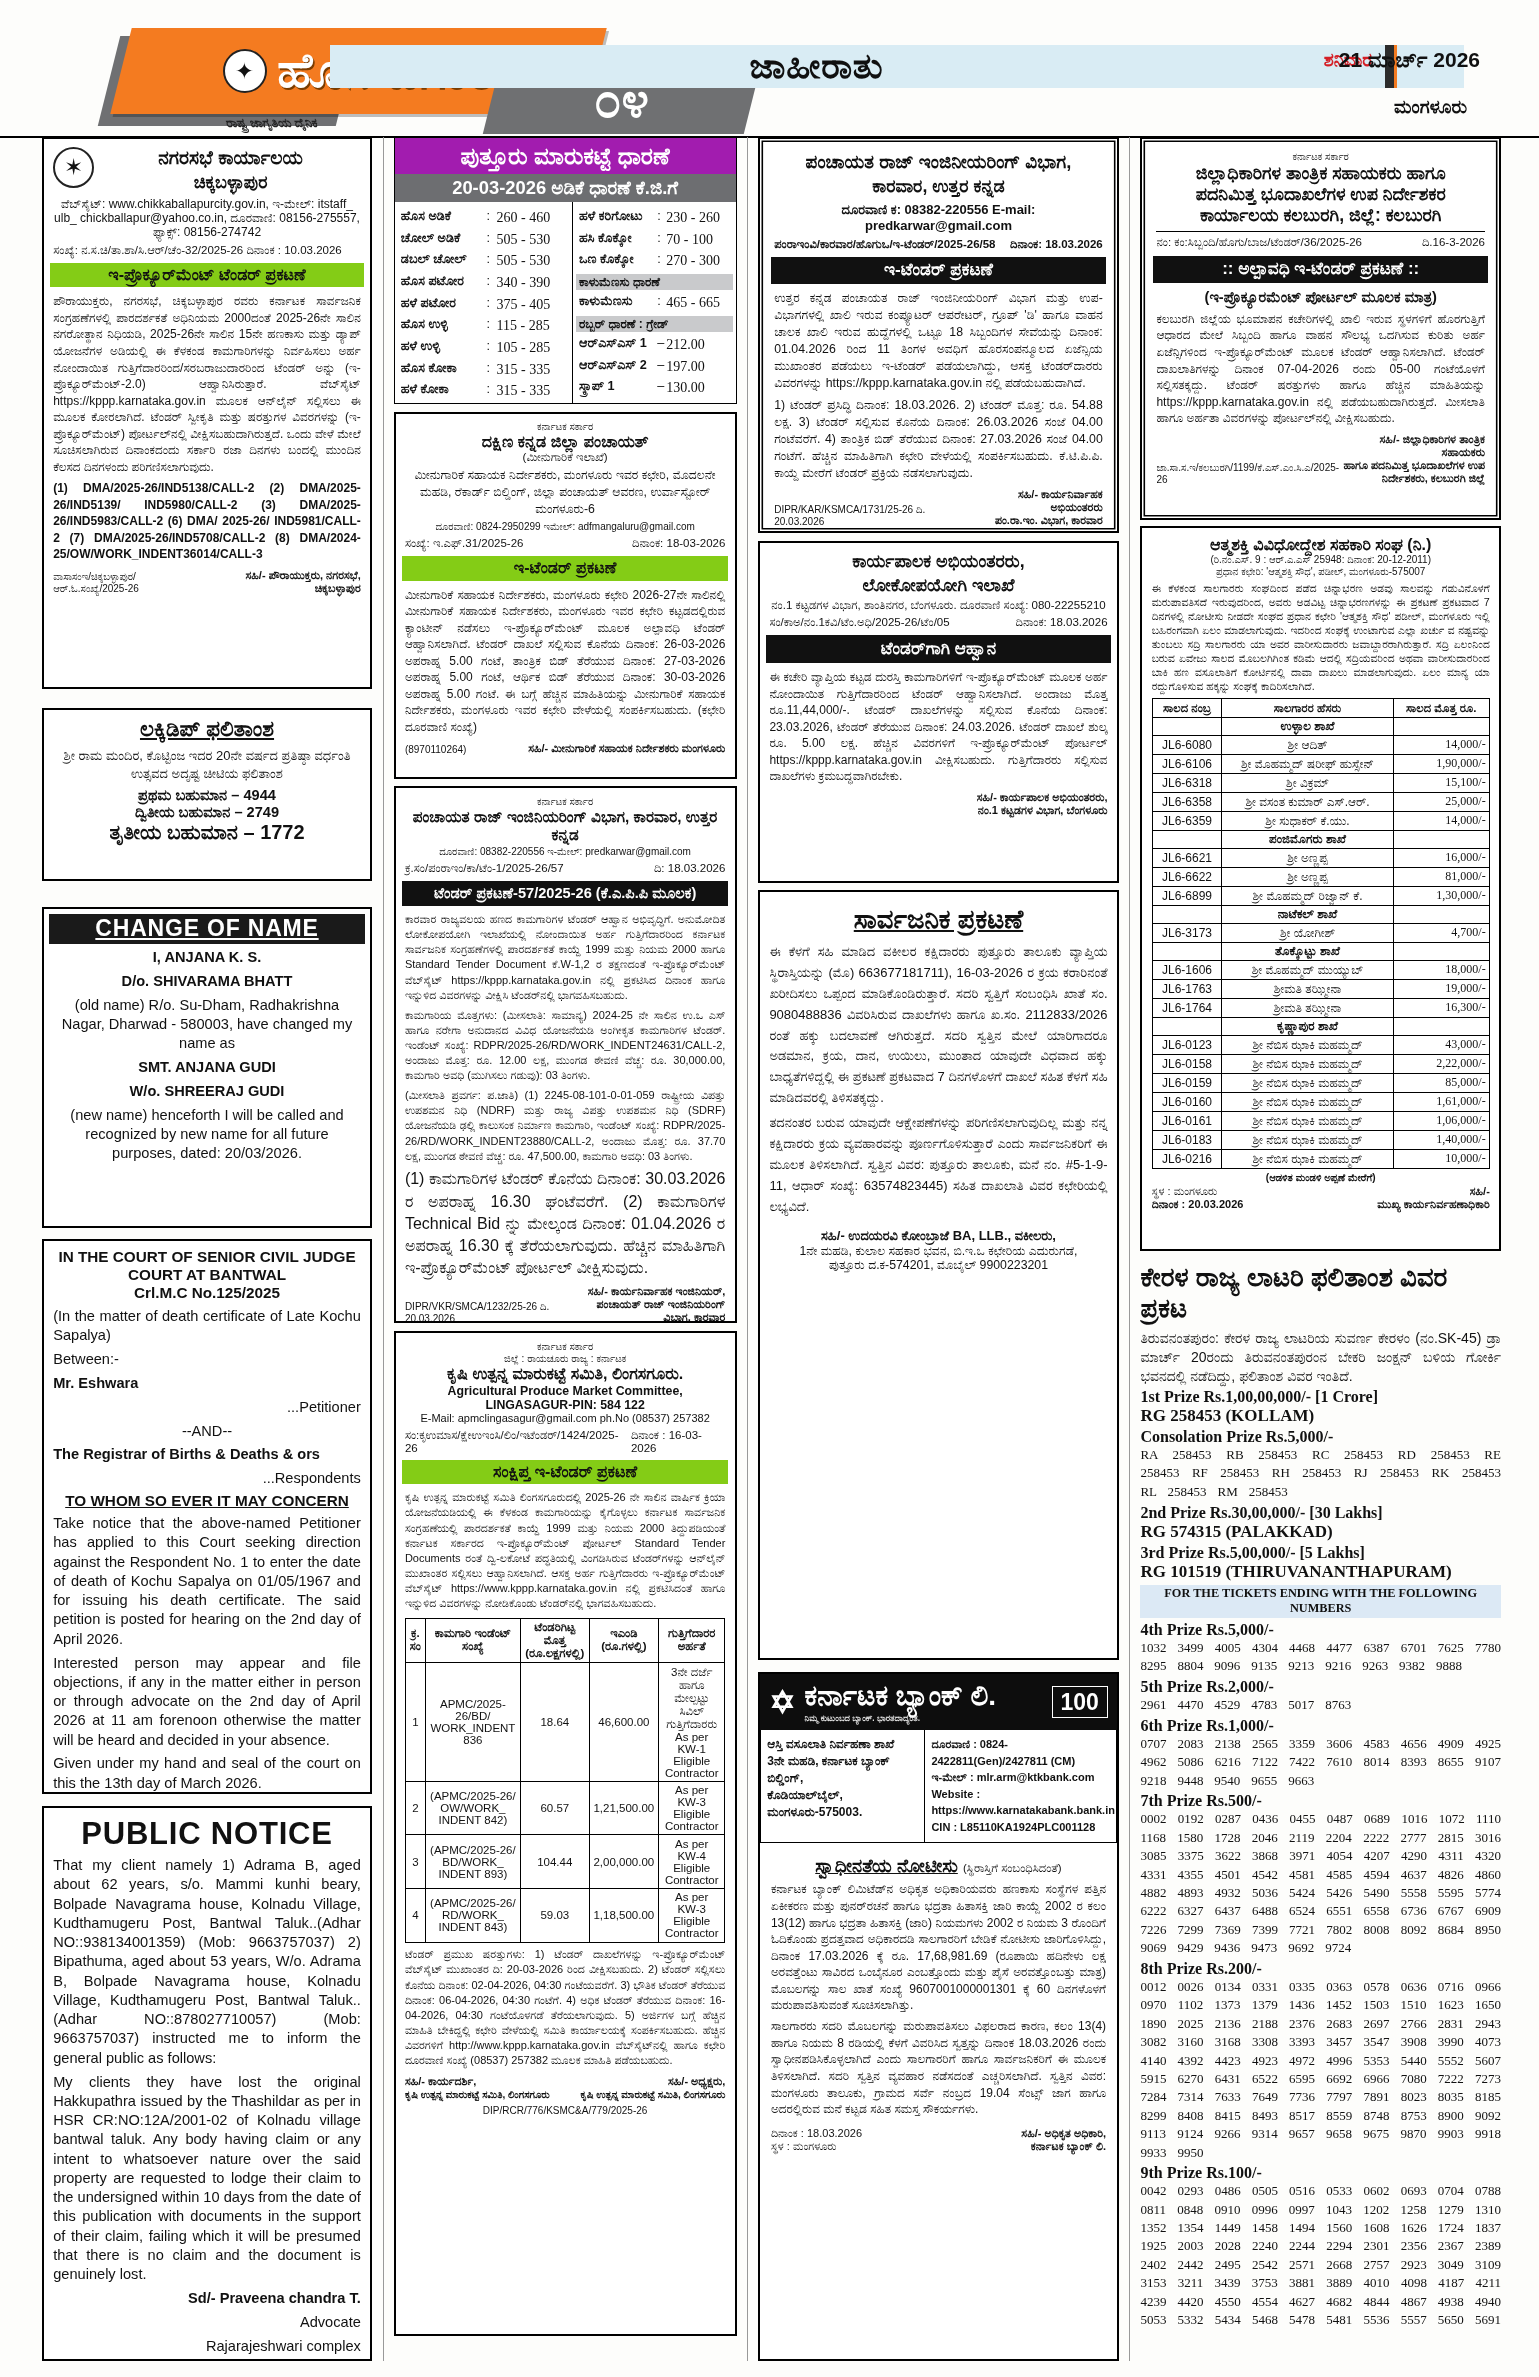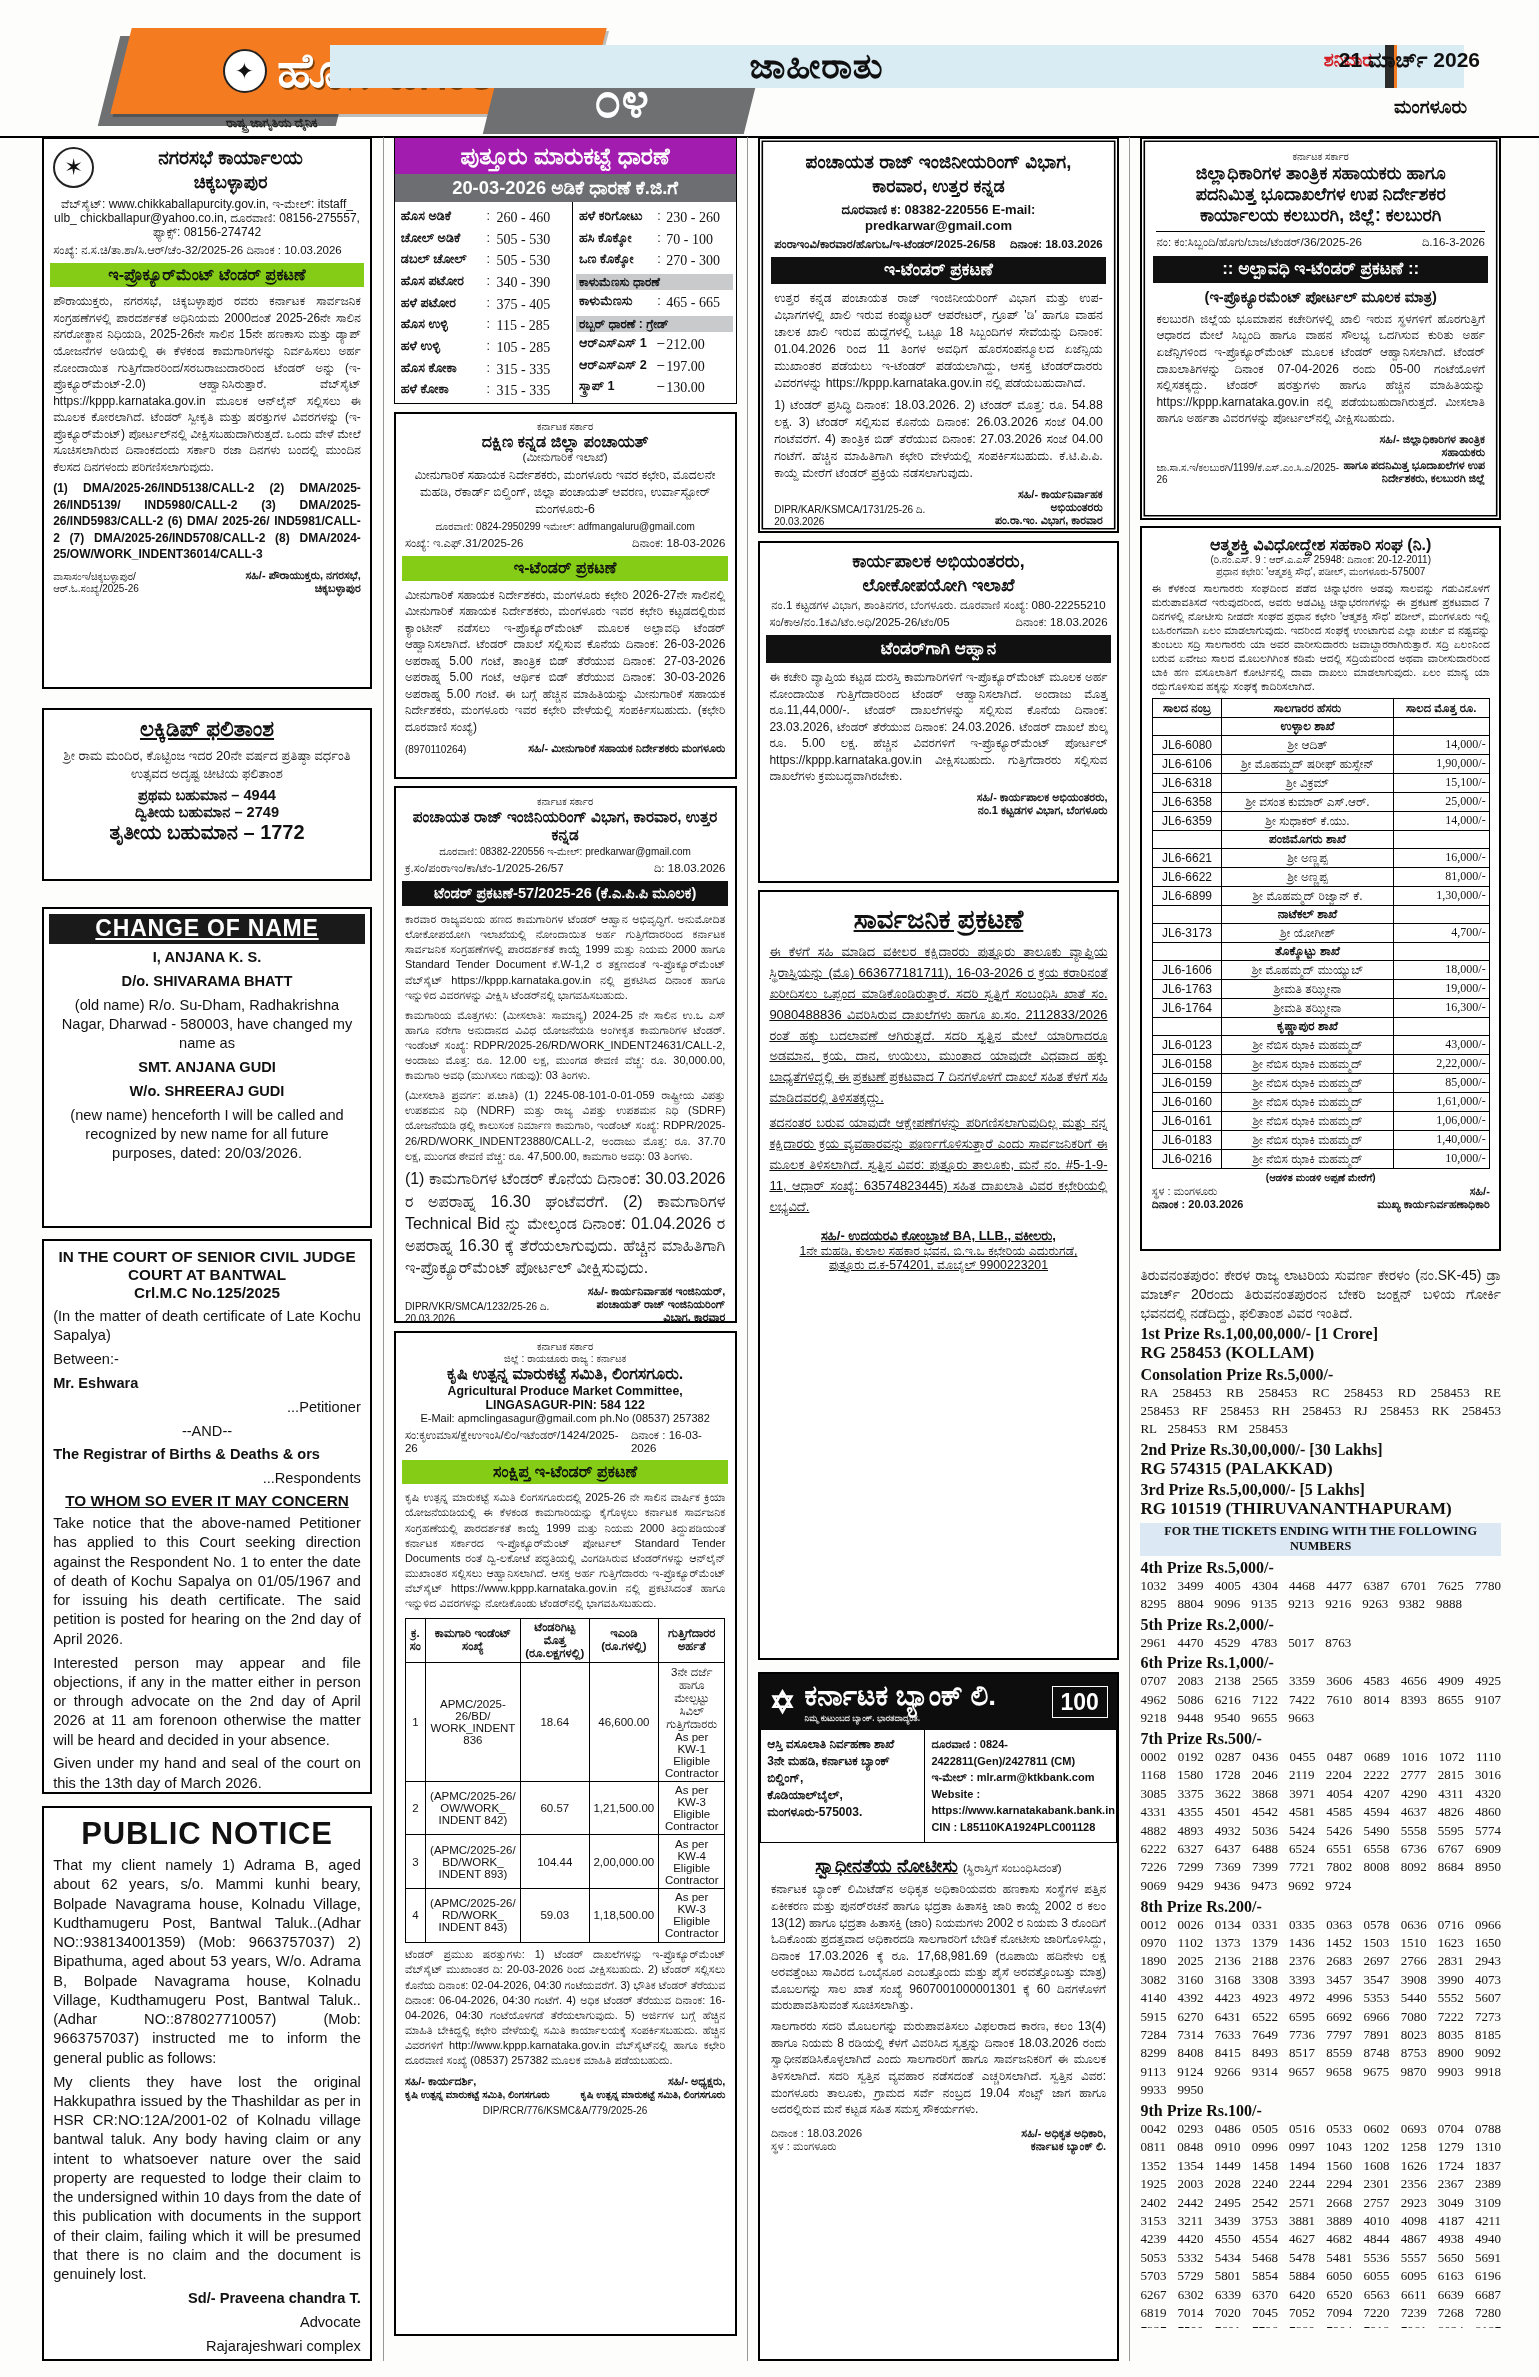--- a/index.html
+++ b/index.html
@@ -435,21 +435,21 @@
             <span>ದಿನಾಂಕ: 18.03.2026</span>
           </div>
         <div class="band-black">ಟೆಂಡರ್‌ಗಾಗಿ ಆಹ್ವಾನ</div>
         <p class="body-txt kn">ಈ ಕಚೇರಿ ವ್ಯಾಪ್ತಿಯ ಕಟ್ಟಡ ದುರಸ್ತಿ ಕಾಮಗಾರಿಗಳಿಗೆ ಇ-ಪ್ರೊಕ್ಯೂರ್‌ಮೆಂಟ್ ಮೂಲಕ ಅರ್ಹ ನೋಂದಾಯಿತ ಗುತ್ತಿಗೆದಾರರಿಂದ ಟೆಂಡರ್ ಆಹ್ವಾನಿಸಲಾಗಿದೆ. ಅಂದಾಜು ಮೊತ್ತ ರೂ.11,44,000/-. ಟೆಂಡರ್ ದಾಖಲೆಗಳನ್ನು ಸಲ್ಲಿಸುವ ಕೊನೆಯ ದಿನಾಂಕ: 23.03.2026, ಟೆಂಡರ್ ತೆರೆಯುವ ದಿನಾಂಕ: 24.03.2026. ಟೆಂಡರ್ ದಾಖಲೆ ಶುಲ್ಕ ರೂ. 5.00 ಲಕ್ಷ. ಹೆಚ್ಚಿನ ವಿವರಗಳಿಗೆ ಇ-ಪ್ರೊಕ್ಯೂರ್‌ಮೆಂಟ್ ಪೋರ್ಟಲ್ https://kppp.karnataka.gov.in ವೀಕ್ಷಿಸಬಹುದು. ಗುತ್ತಿಗೆದಾರರು ಸಲ್ಲಿಸುವ ದಾಖಲೆಗಳು ಕ್ರಮಬದ್ಧವಾಗಿರಬೇಕು.</p>
         <div class="signline">
           <span></span>
           <span class="sign-r"><span>ಸಹಿ/- ಕಾರ್ಯಪಾಲಕ ಅಭಿಯಂತರರು,</span><br><span>ನಂ.1 ಕಟ್ಟಡಗಳ ವಿಭಾಗ, ಬೆಂಗಳೂರು</span></span>
         </div>
       </div>
 
-      <div class="adbox" style="height:776px; margin-top:7px;text-decoration:underline;">
+      <div class="adbox" style="height:776px; margin-top:7px;">
         <div class="c-center bold" style="font-size:26px; text-decoration:underline; margin:4.6px 0 7.7px;">ಸಾರ್ವಜನಿಕ ಪ್ರಕಟಣೆ</div>
         <p class="body-txt kn" style="font-size:13px; line-height:1.6;">ಈ ಕೆಳಗೆ ಸಹಿ ಮಾಡಿದ ವಕೀಲರ ಕಕ್ಷಿದಾರರು ಪುತ್ತೂರು ತಾಲೂಕು ವ್ಯಾಪ್ತಿಯ ಸ್ಥಿರಾಸ್ತಿಯನ್ನು (ಮೊ) 663677181711), 16-03-2026 ರ ಕ್ರಯ ಕರಾರಿನಂತೆ ಖರೀದಿಸಲು ಒಪ್ಪಂದ ಮಾಡಿಕೊಂಡಿರುತ್ತಾರೆ. ಸದರಿ ಸ್ವತ್ತಿಗೆ ಸಂಬಂಧಿಸಿ ಖಾತೆ ಸಂ. 9080488836 ವಿವರಿಸಿರುವ ದಾಖಲೆಗಳು ಹಾಗೂ ಖ.ಸಂ. 2112833/2026 ರಂತೆ ಹಕ್ಕು ಬದಲಾವಣೆ ಆಗಿರುತ್ತದೆ. ಸದರಿ ಸ್ವತ್ತಿನ ಮೇಲೆ ಯಾರಿಗಾದರೂ ಅಡಮಾನ, ಕ್ರಯ, ದಾನ, ಉಯಿಲು, ಮುಂತಾದ ಯಾವುದೇ ವಿಧವಾದ ಹಕ್ಕು ಬಾಧ್ಯತೆಗಳಿದ್ದಲ್ಲಿ ಈ ಪ್ರಕಟಣೆ ಪ್ರಕಟವಾದ 7 ದಿನಗಳೊಳಗೆ ದಾಖಲೆ ಸಹಿತ ಕೆಳಗೆ ಸಹಿ ಮಾಡಿದವರಲ್ಲಿ ತಿಳಿಸತಕ್ಕದ್ದು.</p>
         <p class="body-txt kn" style="font-size:13px; line-height:1.6;">ತದನಂತರ ಬರುವ ಯಾವುದೇ ಆಕ್ಷೇಪಣೆಗಳನ್ನು ಪರಿಗಣಿಸಲಾಗುವುದಿಲ್ಲ ಮತ್ತು ನನ್ನ ಕಕ್ಷಿದಾರರು ಕ್ರಯ ವ್ಯವಹಾರವನ್ನು ಪೂರ್ಣಗೊಳಿಸುತ್ತಾರೆ ಎಂದು ಸಾರ್ವಜನಿಕರಿಗೆ ಈ ಮೂಲಕ ತಿಳಿಸಲಾಗಿದೆ. ಸ್ವತ್ತಿನ ವಿವರ: ಪುತ್ತೂರು ತಾಲೂಕು, ಮನೆ ನಂ. #5-1-9-11, ಆಧಾರ್ ಸಂಖ್ಯೆ: 63574823445) ಸಹಿತ ದಾಖಲಾತಿ ವಿವರ ಕಛೇರಿಯಲ್ಲಿ ಲಭ್ಯವಿದೆ.</p>
         <div class="c-center bold" style="font-size:13px; margin-top:10.7px;">ಸಹಿ/- ಉದಯರವಿ ಕೋಂಬ್ರಾಜೆ BA, LLB., ವಕೀಲರು,</div>
         <div class="c-center" style="font-size:12.3px;">1ನೇ ಮಹಡಿ, ಕುಲಾಲ ಸಹಕಾರ ಭವನ, ಬಿ.ಇ.ಒ ಕಛೇರಿಯ ಎದುರುಗಡೆ,</div>
         <div class="c-center" style="font-size:12.3px;">ಪುತ್ತೂರು ದ.ಕ-574201, ಮೊಬೈಲ್ 9900223201</div>
       </div>
 
       <div class="adbox" style="height:694px; margin-top:12.3px; padding:0;">
         <div class="bank-head">
@@ -647,20 +647,21 @@
             </tbody>
         </table>
         <div class="c-center small bold" style="margin-top:3.1px;">(ಆಡಳಿತ ಮಂಡಳಿ ಅಪ್ಪಣೆ ಮೇರೆಗೆ)</div>
         <div class="signline" style="margin-top:1.5px;">
           <span><span>ಸ್ಥಳ : ಮಂಗಳೂರು</span><br><span class="bold">ದಿನಾಂಕ : 20.03.2026</span></span>
           <span class="sign-r"><span>ಸಹಿ/-</span><br><span>ಮುಖ್ಯ ಕಾರ್ಯನಿರ್ವಹಣಾಧಿಕಾರಿ</span></span>
         </div>
       </div>
 
       <div class="lot" style="margin-top:10.7px; overflow:hidden; height:1066px;">
+        <div class="lot-title" style="font-family:'Liberation Sans',sans-serif;">ಕೇರಳ ರಾಜ್ಯ ಲಾಟರಿ ಫಲಿತಾಂಶ ವಿವರ ಪ್ರಕಟ</div>
         <p class="lot-intro" style="font-family:'Liberation Sans',sans-serif;">ತಿರುವನಂತಪುರಂ: ಕೇರಳ ರಾಜ್ಯ ಲಾಟರಿಯ ಸುವರ್ಣ ಕೇರಳಂ (ನಂ.SK-45) ಡ್ರಾ ಮಾರ್ಚ್ 20ರಂದು ತಿರುವನಂತಪುರಂನ ಬೇಕರಿ ಜಂಕ್ಷನ್ ಬಳಿಯ ಗೋರ್ಕಿ ಭವನದಲ್ಲಿ ನಡೆದಿದ್ದು, ಫಲಿತಾಂಶ ವಿವರ ಇಂತಿದೆ.</p>
         <div>
             <h3>1st Prize Rs.1,00,00,000/- [1 Crore]</h3>
             <div class="winner">RG 258453 (KOLLAM)</div>
             <h3>Consolation Prize Rs.5,000/-</h3>
             <div class="lot-nums">RA 258453   RB 258453   RC 258453   RD 258453 RE 258453   RF 258453   RH 258453   RJ 258453 RK 258453   RL 258453   RM 258453</div>
             <h3>2nd Prize Rs.30,00,000/- [30 Lakhs]</h3>
             <div class="winner">RG 574315 (PALAKKAD)</div>
             <h3>3rd Prize Rs.5,00,000/- [5 Lakhs]</h3>
             <div class="winner">RG 101519 (THIRUVANANTHAPURAM)</div>

